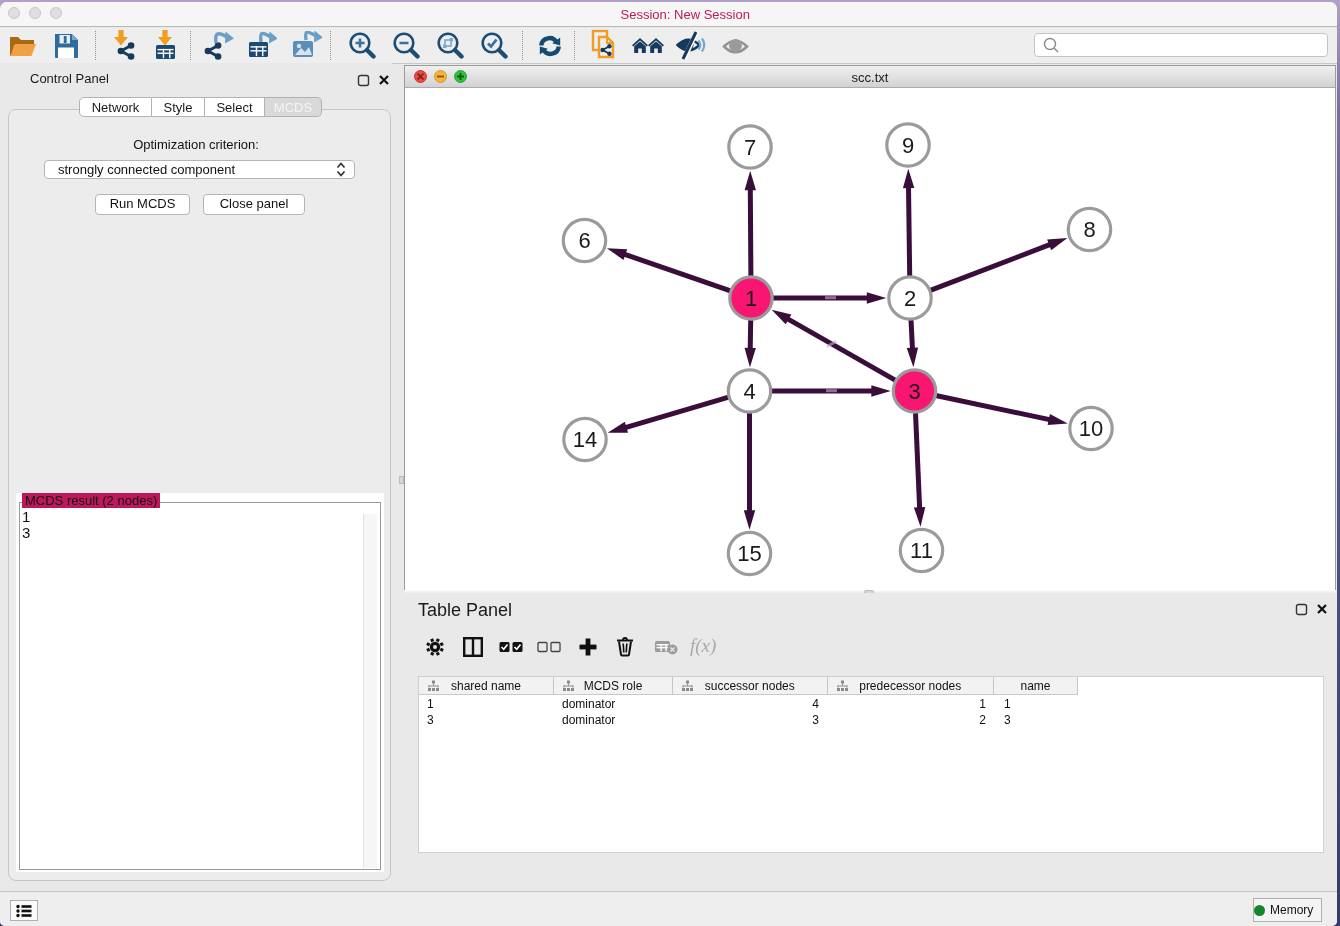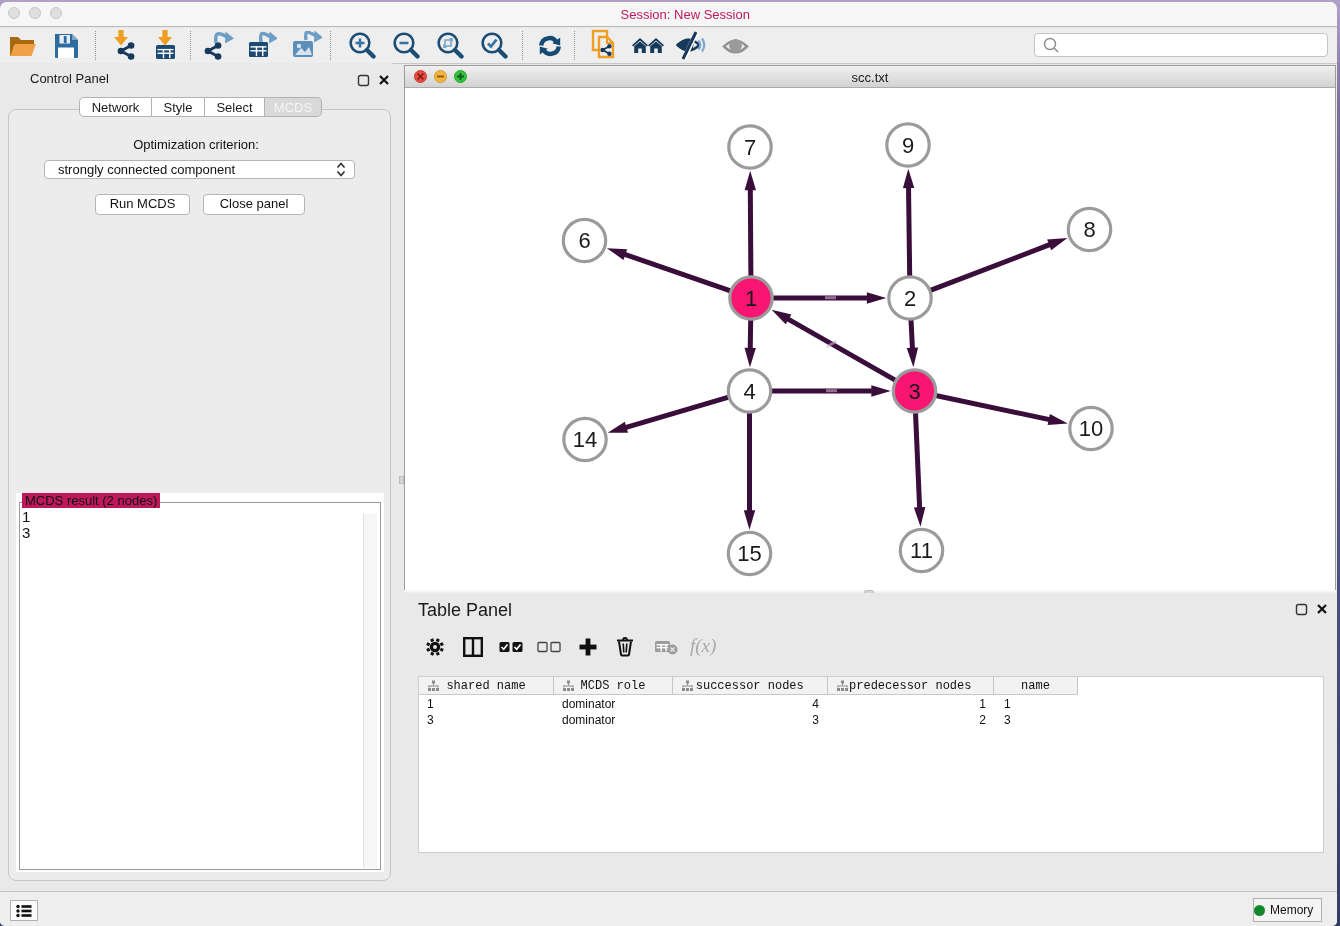--- a/index.html
+++ b/index.html
@@ -31,21 +31,21 @@
 #rscroll { position:absolute; left:347px; top:21px; width:14px; height:354px; background:#f6f6f6; border-left:1px solid #e2e2e2; }
 #netwin { position:absolute; left:404px; top:63px; width:932px; height:528px; border:1px solid #9b9b9b; border-bottom:none; background:#fff; }
 #nettitle { position:absolute; left:0; top:0; width:100%; height:22px; background:linear-gradient(180deg,#f0f0f0,#d2d2d2); border-bottom:1px solid #ababab; }
 #nettext { position:absolute; top:4px; width:100%; text-align:center; font-size:13px; color:#1a1a1a; }
 .light { position:absolute; top:4px; width:13px; height:13px; border-radius:50%; display:flex; align-items:center; justify-content:center; }
 #tpanel { position:absolute; left:404px; top:591px; width:932.5px; height:298px; background:#e9e9e9; }
 #tphead { position:absolute; left:14px; top:7px; font-size:18px; color:#1a1a1a; }
 #ttoolbar { position:absolute; left:14px; top:36px; width:904px; height:40px; }
 #ttable { position:absolute; left:14px; top:83px; width:906px; height:177px; background:#fff; border:1px solid #cfcfcf; }
 .hcell { position:absolute; top:0; height:18px; background:#f2f2f2; border-bottom:1px solid #c9c9c9; border-right:1px solid #c6c6c6; font-size:12px; color:#111; }
-.hlabel { position:absolute; top:2px; width:100%; text-align:center;font-family:Liberation Mono, monospace; }
+.hlabel { position:absolute; top:2px; width:100%; text-align:center; }
 .hicon { position:absolute; left:9px; top:3px; }
 .tcell { position:absolute; font-size:12px; color:#111; height:16px; line-height:16px; }
 #btabs { position:absolute; left:290px; top:273px; display:flex; font-size:13px; color:#1a1a1a; }
 .btab { background:#fff; border:1px solid #b2b2b2; border-left:none; height:20px; display:flex; align-items:center; justify-content:center; }
 .btab.first { border-left:1px solid #b2b2b2; border-radius:5px 0 0 5px; }
 .btab.last { border-radius:0 5px 5px 0; }
 .btab.sel { background:#d9d9d9; color:#f5f5f5; }
 #statusbar { position:absolute; left:0; top:889px; width:1336.5px; height:35px; background:#eeeeee; border-top:1px solid #c4c4c4; }
 #listbtn { position:absolute; left:10px; top:8px; width:28px; height:21px; background:#fafafa; border:1px solid #b0b0b0; display:flex; align-items:center; justify-content:center; }
 #membtn { position:absolute; left:1253px; top:6px; width:69px; height:24px; background:#f4f4f4; border:1px solid #b0b0b0; font-size:12px; color:#111; display:flex; align-items:center; justify-content:flex-start; gap:5px; }

